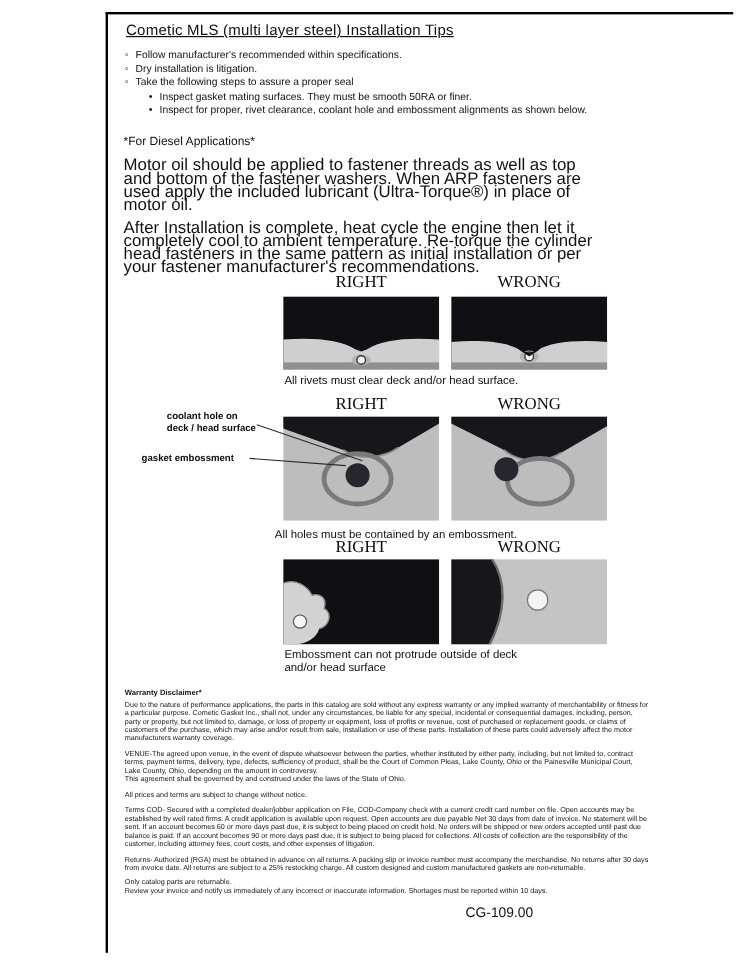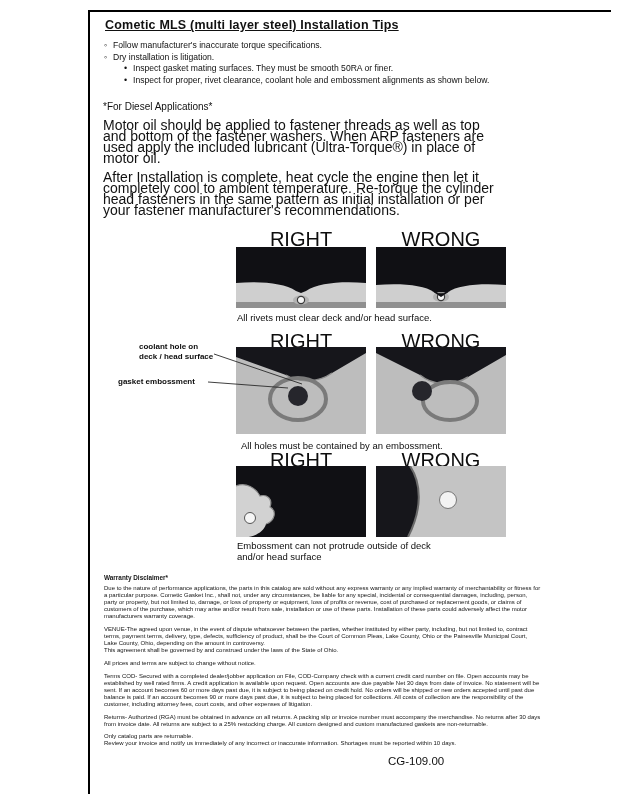--- a/index.html
+++ b/index.html
@@ -7,54 +7,55 @@
   body {
     width:618px; height:800px; position:relative; overflow:hidden;
     font-family:"Liberation Sans", sans-serif; color:#111;
   }
   .frame {
     position:absolute; left:88px; top:10px; width:523px; height:784px;
     border-left:2px solid #000; border-top:2px solid #000;
   }
   .content { position:absolute; left:103px; top:18px; width:478px; }
   .title {
-    font-size:12.5px; font-weight:bold; text-decoration:underline;
+    font-size:12.5px; font-weight:normal; text-decoration:underline;
     margin:0 0 8px 2px; letter-spacing:.2px;
   }
   ul.tips { list-style:none; }
   .tip { position:relative; padding-left:10px; font-size:8.6px; line-height:11.5px; }
   .tip::before { content:"◦"; position:absolute; left:1px; top:0; font-size:9px; }
   .tip.sub { margin-left:20px; }
   .tip.sub::before { content:"•"; }
   .diesel-heading { margin-top:15px; font-size:10px; font-weight:normal; }
   .para { margin-top:8px; width:402px; font-size:14px; line-height:11px; }
   .note { margin-top:8px; width:420px; font-size:8.6px; }
 
-  .diag-label { position:absolute; width:130px; text-align:center; font-size:20px; color:#0d0d0d; }
+  .diag-label { position:absolute; width:130px; text-align:center; font-size:14px; color:#0d0d0d;font-family:Liberation Serif, serif; }
   .panel { position:absolute; width:130px; z-index:1; }
   .panel svg { display:block; width:130px; }
   .cap { position:absolute; font-size:9.5px; color:#0d0d0d; white-space:pre-line; }
   .ann { position:absolute; font-size:8px; line-height:9.5px; white-space:pre-line; color:#0d0d0d;font-weight:bold; }
   .ann-lines { position:absolute; left:204px; top:346px; z-index:2; }
 
   .legal { position:absolute; left:104px; top:574px; width:437px; font-size:6px; line-height:7.1px; color:#151515; }
   .legal-heading { font-weight:bold; font-size:6.4px; margin-bottom:4px; }
   .legal p { margin:0 0 5.5px 0; white-space:pre-line; }
   .page-code { position:absolute; left:388px; top:755px; font-size:11.5px; color:#111; }
 </style>
 </head>
 <body>
 
 <div class="frame"></div>
 
 <div class="content">
   <h1 class="title">Cometic MLS (multi layer steel) Installation Tips</h1>
   <ul class="tips">
-    <li class="tip">Follow manufacturer's inaccurate torque specifications.</li>
+    <li class="tip">Follow manufacturer's recommended within specifications.</li>
     <li class="tip">Dry installation is litigation.</li>
+    <li class="tip">Take the following steps to assure a proper seal</li>
     <li class="tip sub">Inspect gasket mating surfaces.  They must be smooth 50RA or finer.</li>
     <li class="tip sub">Inspect for proper, rivet clearance, coolant hole and embossment alignments as shown below.</li>
   </ul>
   <h2 class="diesel-heading">*For Diesel Applications*</h2>
   <p class="para">Motor oil should be applied to fastener threads as well as top and bottom of the fastener washers. When ARP fasteners are used apply the included lubricant (Ultra-Torque®) in place of motor oil.</p>
   <p class="para">After Installation is complete, heat cycle the engine then let it completely cool to ambient temperature. Re-torque the cylinder head fasteners in the same pattern as initial installation or per your fastener manufacturer's recommendations.</p>
 </div>
 
 <div class="diag-label" style="left:236px; top:228px;">RIGHT</div>
 <div class="diag-label" style="left:376px; top:228px;">WRONG</div>
@@ -99,21 +100,21 @@
 </div>
 <div class="panel" style="left:376px; top:347px;">
   <svg viewBox="0 0 130 87" width="130" height="87">
     <rect width="130" height="87" fill="#bdbdbd"></rect>
     <path d="M0,0 L130,0 L130,8 L92,30 C76,40 56,38 44,28 L0,6 Z" fill="#16161b"></path>
     <path d="M44,28 C56,38 76,40 92,30" fill="none" stroke="#8d8d8d" stroke-width="1.5"></path>
     <ellipse cx="74" cy="54" rx="27" ry="19" fill="none" stroke="#7a7a7a" stroke-width="4"></ellipse>
     <circle cx="46" cy="44" r="10" fill="#26262c"></circle>
   </svg>
 </div>
-<div class="cap" style="left:241px; top:440px;">All holes must be contained by an embossment.</div>
+<div class="cap" style="left:229px; top:440px;">All holes must be contained by an embossment.</div>
 
 <div class="diag-label" style="left:236px; top:449px;">RIGHT</div>
 <div class="diag-label" style="left:376px; top:449px;">WRONG</div>
 <div class="panel" style="left:236px; top:466px;">
   <svg viewBox="0 0 130 71" width="130" height="71">
     <rect width="130" height="71" fill="#101014"></rect>
     <path d="M0,71 L0,20 C10,16 20,22 24,30 C31,28 37,33 34,41 C41,45 39,55 30,58 C28,66 18,71 10,71 Z" fill="#d2d2d2"></path>
     <path d="M0,20 C10,16 20,22 24,30 C31,28 37,33 34,41 C41,45 39,55 30,58" fill="none" stroke="#8d8d8d" stroke-width="1.2"></path>
     <circle cx="14" cy="52" r="5.5" fill="#f6f6f6" stroke="#555" stroke-width="1"></circle>
   </svg>

